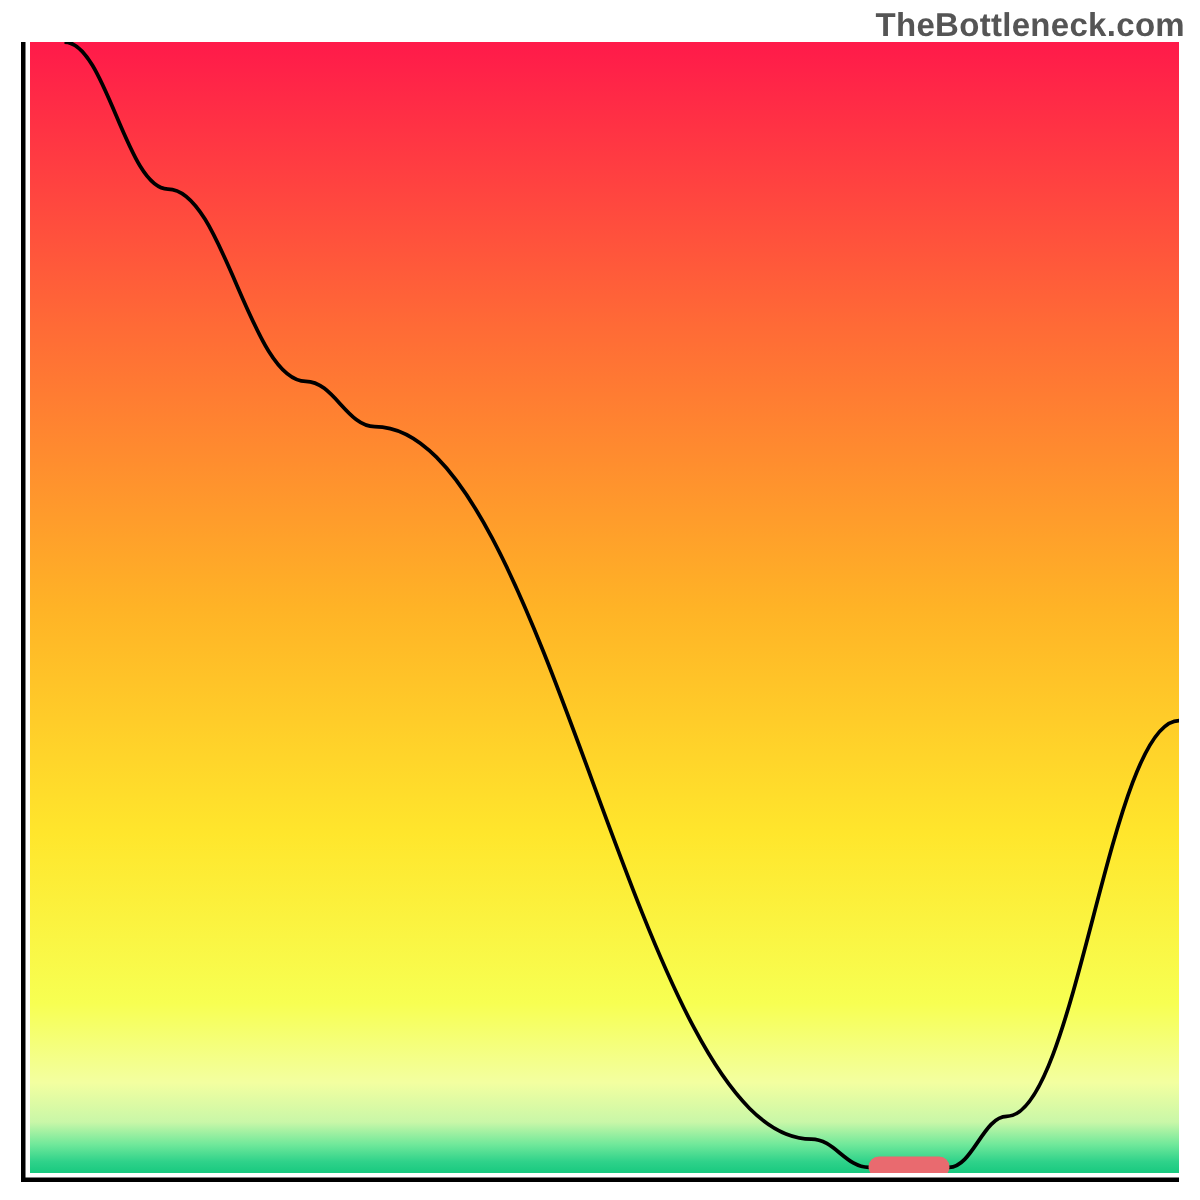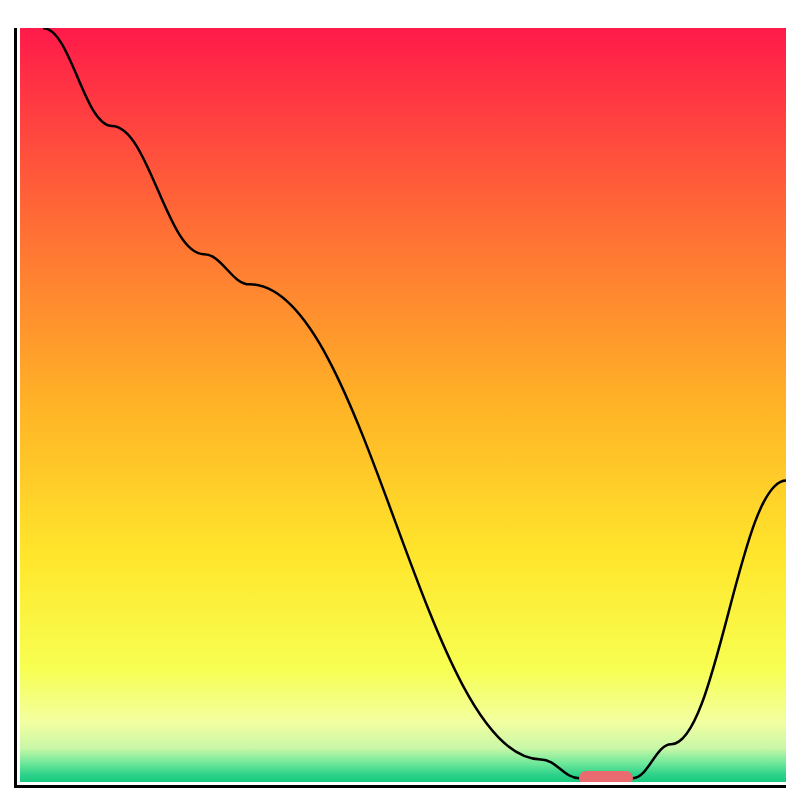--- a/index.html
+++ b/index.html
@@ -58,20 +58,21 @@
     position: absolute;
     height: 14px;
     border-radius: 7px;
     background: #e96a6f;
   }
 </style>
 </head>
 <body>
 
 <div class="canvas">
+  <div class="watermark">TheBottleneck.com</div>
 
   <div class="plot-frame">
     <div class="plot-area">
 
       <svg class="gradient-svg" viewBox="0 0 100 100" preserveAspectRatio="none">
         <defs>
           <linearGradient id="bg-grad" x1="0" y1="0" x2="0" y2="1">
               <stop offset="0%" stop-color="#ff1a4a"></stop>
               <stop offset="25%" stop-color="#ff6a36"></stop>
               <stop offset="50%" stop-color="#ffb326"></stop>

